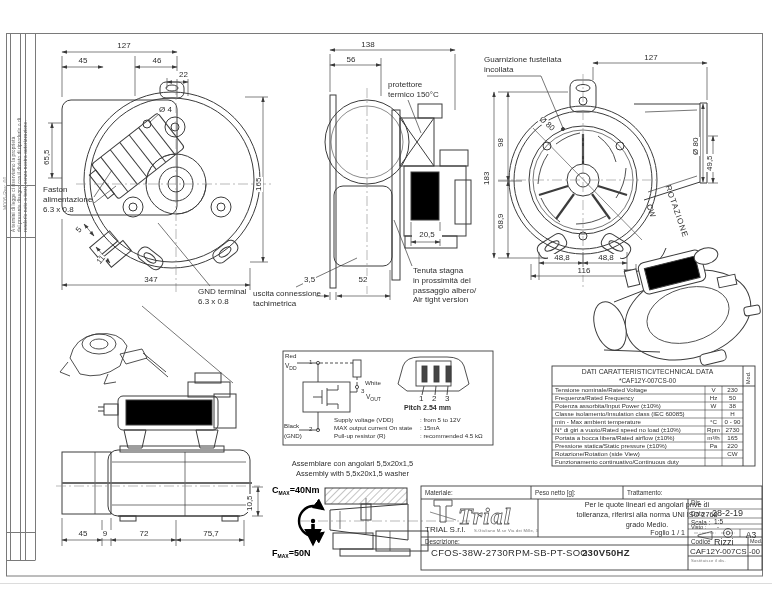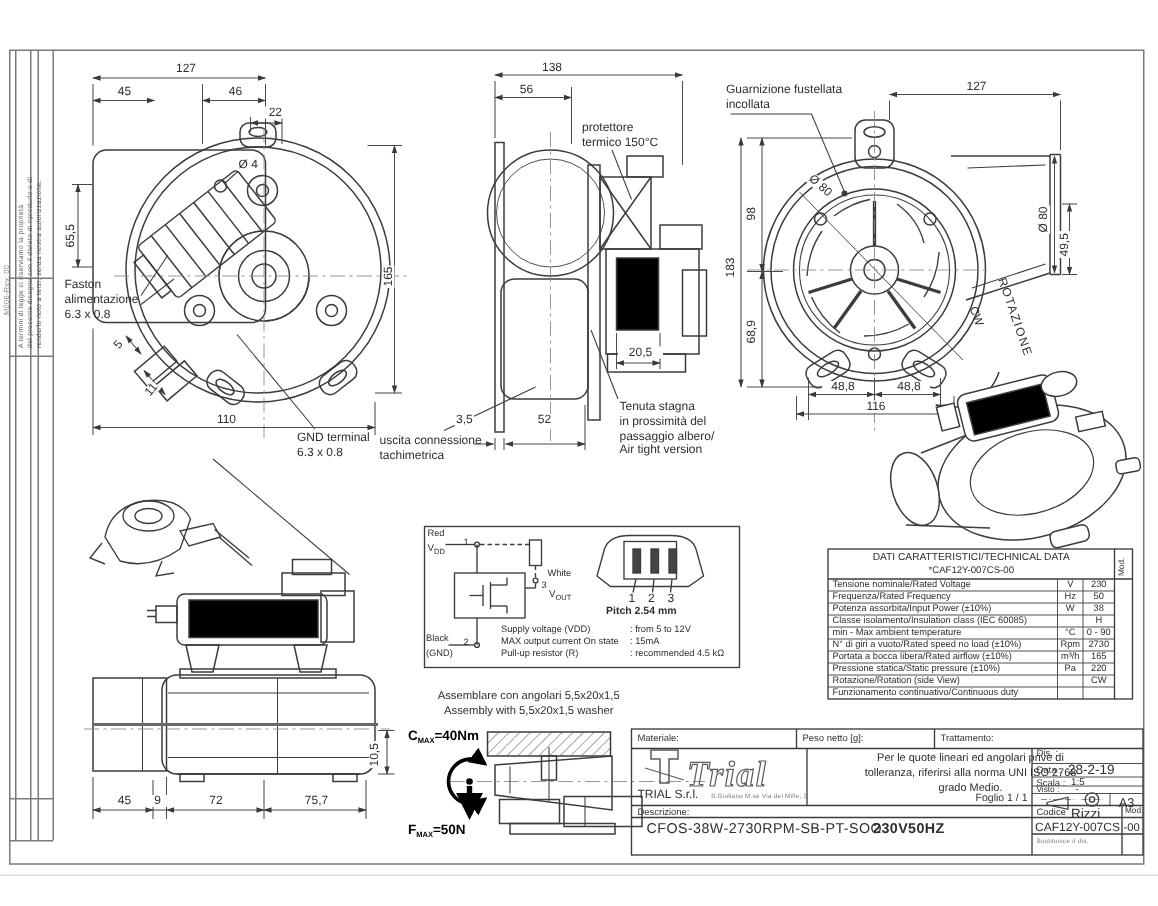--- a/index.html
+++ b/index.html
@@ -436,21 +436,21 @@
   <div class="t r90 tiny" style="left:17px;top:232px;font-size:4.6px;color:#555;">del presente disegno con il divieto di riprodurlo o di</div>
   <div class="t r90 tiny" style="left:23px;top:232px;font-size:4.6px;color:#555;">renderlo noto a terzi, senza nostra autorizzazione.</div>
 
   <div class="t dim c" style="left:108px;top:42px;width:30px;">127</div>
   <div class="t dim c" style="left:72px;top:57px;width:20px;">45</div>
   <div class="t dim c" style="left:146px;top:57px;width:20px;">46</div>
   <div class="t dim c" style="left:169px;top:71px;width:18px;text-align:right;">22</div>
   <div class="t dim" style="left:158px;top:106px;">Ø 4</div>
   <div class="t dim r90" style="left:43px;top:166px;">65,5</div>
   <div class="t dim r90" style="left:255px;top:192px;">165</div>
-  <div class="t dim c" style="left:135px;top:276px;width:30px;">110</div>
+  <div class="t dim c" style="left:135px;top:276px;width:30px;">347</div>
   <div class="t dim" style="left:76px;top:226px;transform:rotate(-50deg);">5</div>
   <div class="t dim" style="left:96px;top:256px;transform:rotate(-50deg);">11</div>
   <div class="t lbl" style="left:43px;top:185px;">Faston
 alimentazione
 6.3 x 0.8</div>
   <div class="t lbl" style="left:198px;top:287px;">GND terminal
 6.3 x 0.8</div>
   <div class="t lbl" style="left:253px;top:289px;">uscita connessione
 tachimetrica</div>
 

